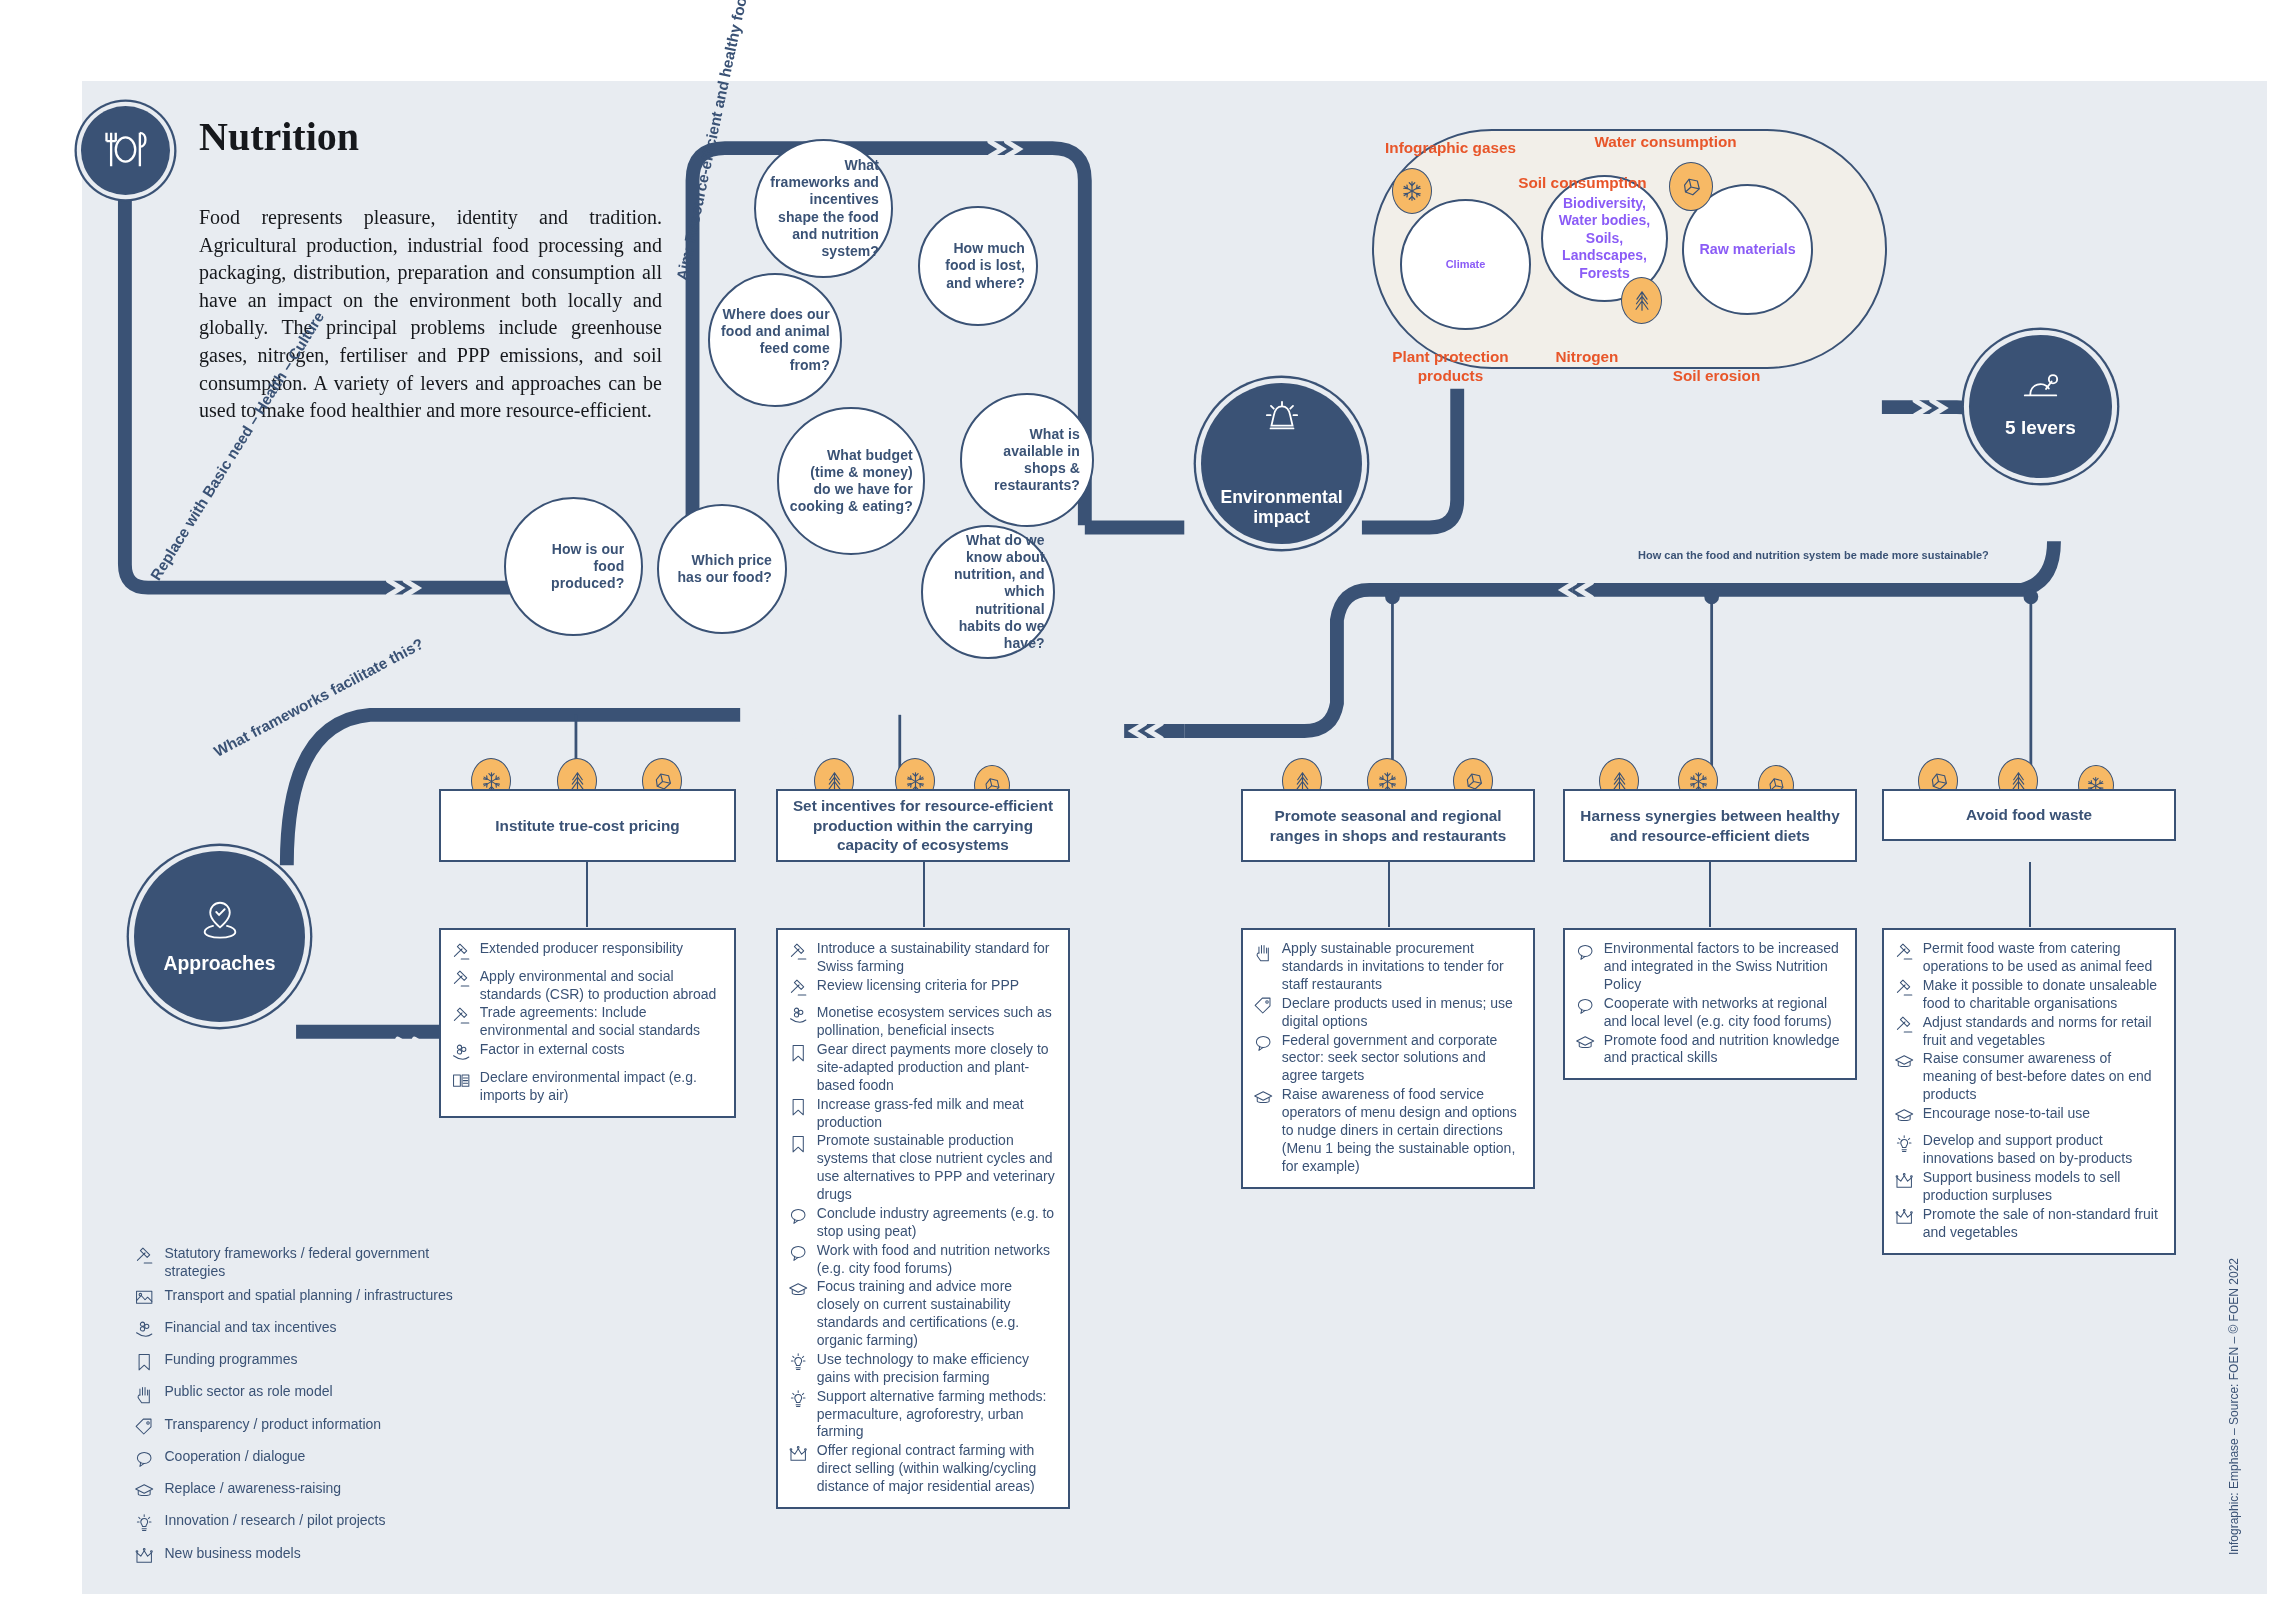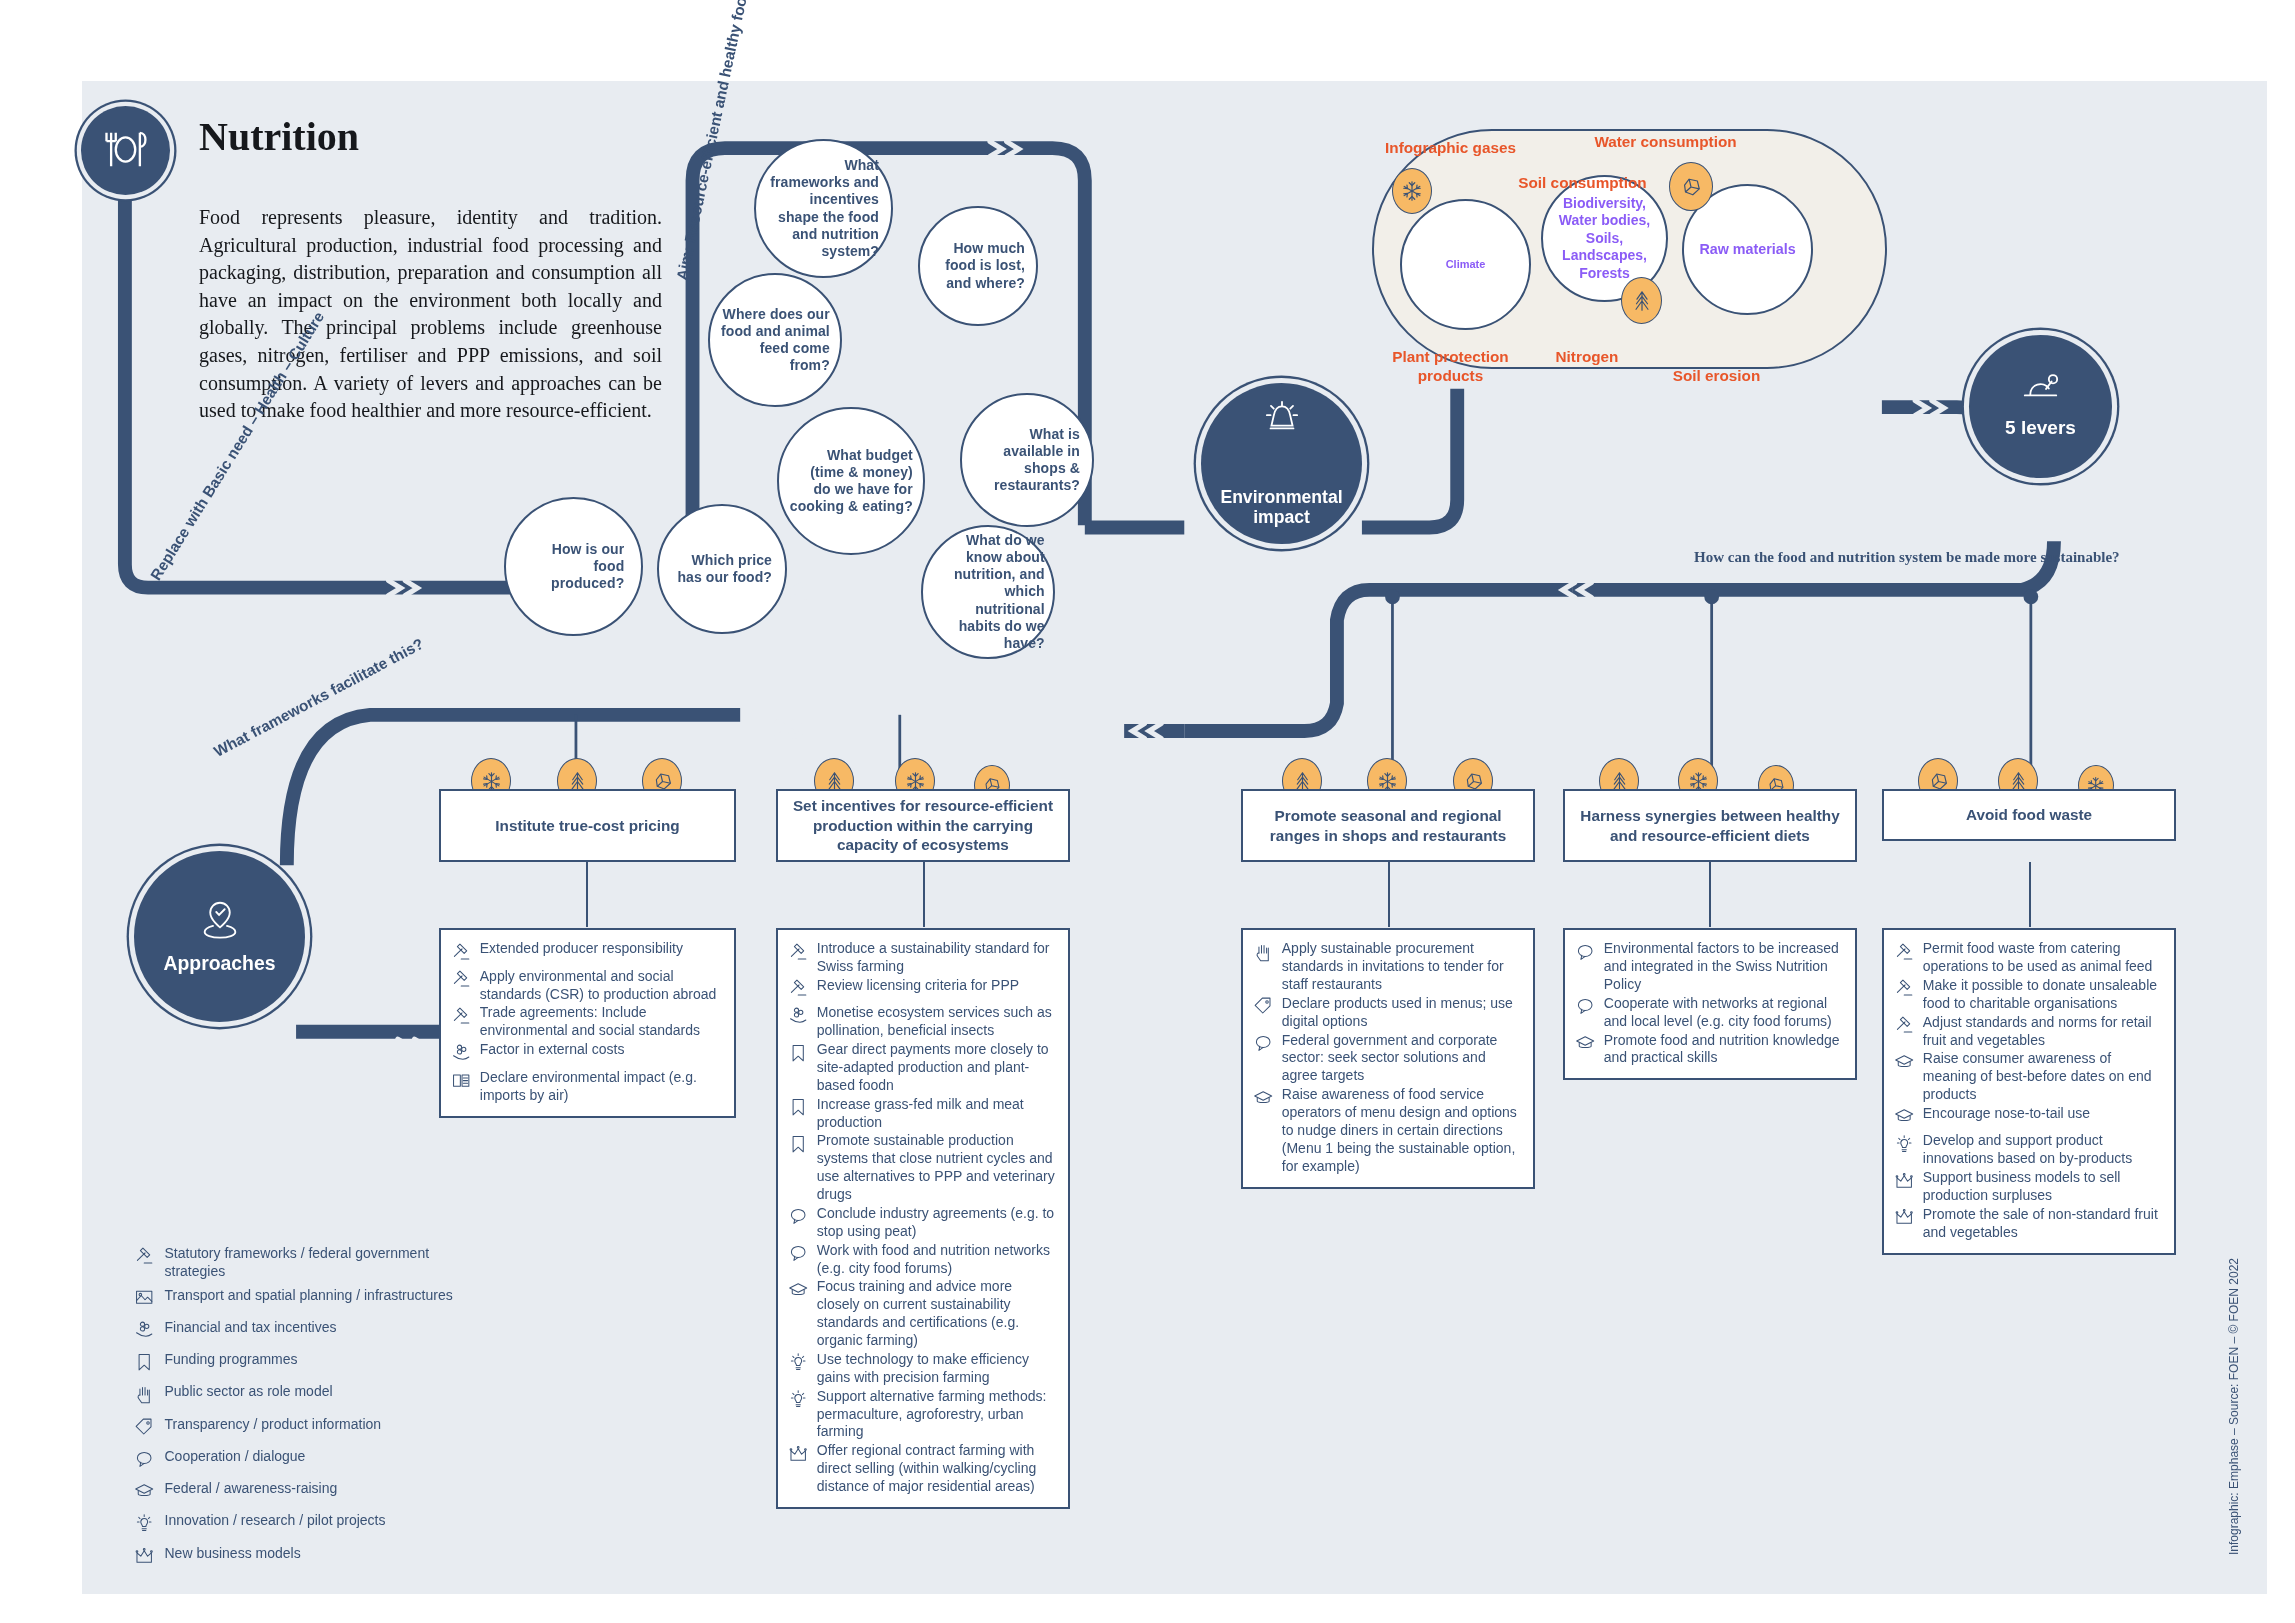--- a/index.html
+++ b/index.html
@@ -109,21 +109,21 @@
         <path d="M86 8 v72 M86 8 c16 0 16 30 0 30"></path>
       </svg>
     </span>
   </div>
   <div id="title" style="left:199px;top:113px;">Nutrition</div>
   <div id="intro" style="left:199px;top:204px;width:463px;">Food represents pleasure, identity and tradition. Agricultural production, industrial food processing and packaging, distribution, preparation and consumption all have an impact on the environment both locally and globally. The principal problems include greenhouse gases, nitrogen, fertiliser and PPP emissions, and soil consumption. A variety of levers and approaches can be used to make food healthier and more resource-efficient.</div>
 
   <div class="pathlabel" style="left:673px;top:278px;transform:rotate(-78deg);transform-origin:0 0;">Aim: Resource-efficient and healthy food for all</div>
   <div class="pathlabel" style="left:147px;top:574px;transform:rotate(-58deg);transform-origin:0 0;">Replace with Basic need – Health – Culture</div>
   <div class="pathlabel" style="left:211px;top:745px;transform:rotate(-28deg);transform-origin:0 0;">What frameworks facilitate this?</div>
-  <div class="pathlabel" style="left:1694px;top:549px;font-size:15px;font-family:Liberation Serif, serif;">How can the food and nutrition system be made more sustainable?</div>
+  <div class="pathlabel" style="left:1638px;top:549px;font-size:11px;">How can the food and nutrition system be made more sustainable?</div>
 
   <div class="bubble" style="left:754px;top:139px;width:139px;height:139px;font-size:14px;padding:0 12px;box-sizing:border-box;">What frameworks and incentives shape the food and nutrition system?</div>
   <div class="bubble" style="left:918px;top:206px;width:120px;height:120px;font-size:14px;padding:0 11px;box-sizing:border-box;">How much food is lost, and where?</div>
   <div class="bubble" style="left:708px;top:273px;width:134px;height:134px;font-size:14px;padding:0 10.2px;box-sizing:border-box;">Where does our food and animal feed come from?</div>
   <div class="bubble" style="left:777px;top:407px;width:148px;height:148px;font-size:14px;padding:0 10.2px;box-sizing:border-box;">What budget (time &amp; money) do we have for cooking &amp; eating?</div>
   <div class="bubble" style="left:960px;top:393px;width:134px;height:134px;font-size:14px;padding:0 12px;box-sizing:border-box;">What is available in shops &amp; restaurants?</div>
   <div class="bubble" style="left:504px;top:497px;width:139px;height:139px;font-size:14px;padding:0 16.7px;box-sizing:border-box;">How is our food produced?</div>
   <div class="bubble" style="left:657px;top:504px;width:130px;height:130px;font-size:14px;padding:0 13px;box-sizing:border-box;">Which price has our food?</div>
   <div class="bubble" style="left:921px;top:525px;width:134px;height:134px;font-size:14px;padding:0 8.3px;box-sizing:border-box;">What do we know about nutrition, and which nutritional habits do we have?</div>
 
@@ -643,21 +643,21 @@
               <ellipse cx="24" cy="21" rx="16" ry="13"></ellipse>
               <path d="M16 31 l-2 10 l10 -7"></path>
             </svg></span>
           <span>Cooperation / dialogue</span>
         </div>
         <div class="row">
           <span class="ic"><svg width="20.4" height="20.4" viewBox="0 0 48 48" fill="none" stroke="#3a5275" stroke-width="2.4" stroke-linecap="round" stroke-linejoin="round">
               <path d="M24 9 L44 19 L24 29 L4 19 Z"></path>
               <path d="M10 23 v8 c0 4 28 4 28 0 v-8"></path>
             </svg></span>
-          <span>Federal / awareness-raising</span>
+          <span>Replace / awareness-raising</span>
         </div>
         <div class="row">
           <span class="ic"><svg width="20.4" height="20.4" viewBox="0 0 48 48" fill="none" stroke="#3a5275" stroke-width="2.4" stroke-linecap="round" stroke-linejoin="round">
               <path d="M16 21 a8 8 0 0 1 16 0 c0 5 -4 7 -4 11 h-8 c0 -4 -4 -6 -4 -11z"></path>
               <line x1="19" y1="37" x2="29" y2="37"></line>
               <line x1="20" y1="41" x2="28" y2="41"></line>
               <line x1="24" y1="4" x2="24" y2="8"></line>
               <line x1="8" y1="21" x2="12" y2="21"></line>
               <line x1="36" y1="21" x2="40" y2="21"></line>
               <line x1="11" y1="10" x2="14" y2="13"></line>

